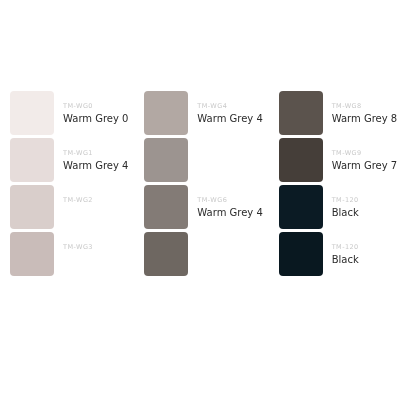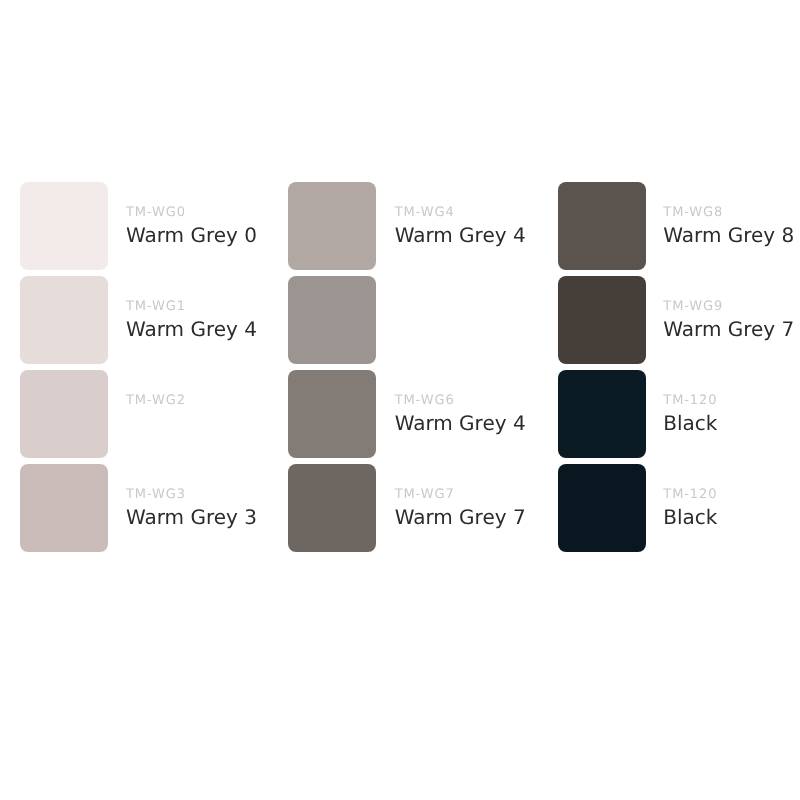--- a/index.html
+++ b/index.html
@@ -94,21 +94,20 @@
       <div class="swatch-row">
         <div class="swatch-chip" style="background: rgb(217, 206, 203);"></div>
         <div class="swatch-text">
           <div class="swatch-code">TM-WG2</div>
         </div>
       </div>
       <div class="swatch-row">
         <div class="swatch-chip" style="background: rgb(201, 188, 185);"></div>
         <div class="swatch-text">
           <div class="swatch-code">TM-WG3</div>
-          <div class="swatch-name">Warm Grey 3</div>
         </div>
       </div>
     </div>
     <div class="palette-column col-1">
       <div class="swatch-row">
         <div class="swatch-chip" style="background: rgb(178, 168, 163);"></div>
         <div class="swatch-text">
           <div class="swatch-code">TM-WG4</div>
           <div class="swatch-name">Warm Grey 4</div>
         </div>
@@ -118,24 +117,20 @@
       </div>
       <div class="swatch-row">
         <div class="swatch-chip" style="background: rgb(131, 123, 118);"></div>
         <div class="swatch-text">
           <div class="swatch-code">TM-WG6</div>
           <div class="swatch-name">Warm Grey 4</div>
         </div>
       </div>
       <div class="swatch-row">
         <div class="swatch-chip" style="background: rgb(110, 103, 97);"></div>
-        <div class="swatch-text">
-          <div class="swatch-code">TM-WG7</div>
-          <div class="swatch-name">Warm Grey 7</div>
-        </div>
       </div>
     </div>
     <div class="palette-column col-2">
       <div class="swatch-row">
         <div class="swatch-chip" style="background: rgb(91, 83, 77);"></div>
         <div class="swatch-text">
           <div class="swatch-code">TM-WG8</div>
           <div class="swatch-name">Warm Grey 8</div>
         </div>
       </div>

